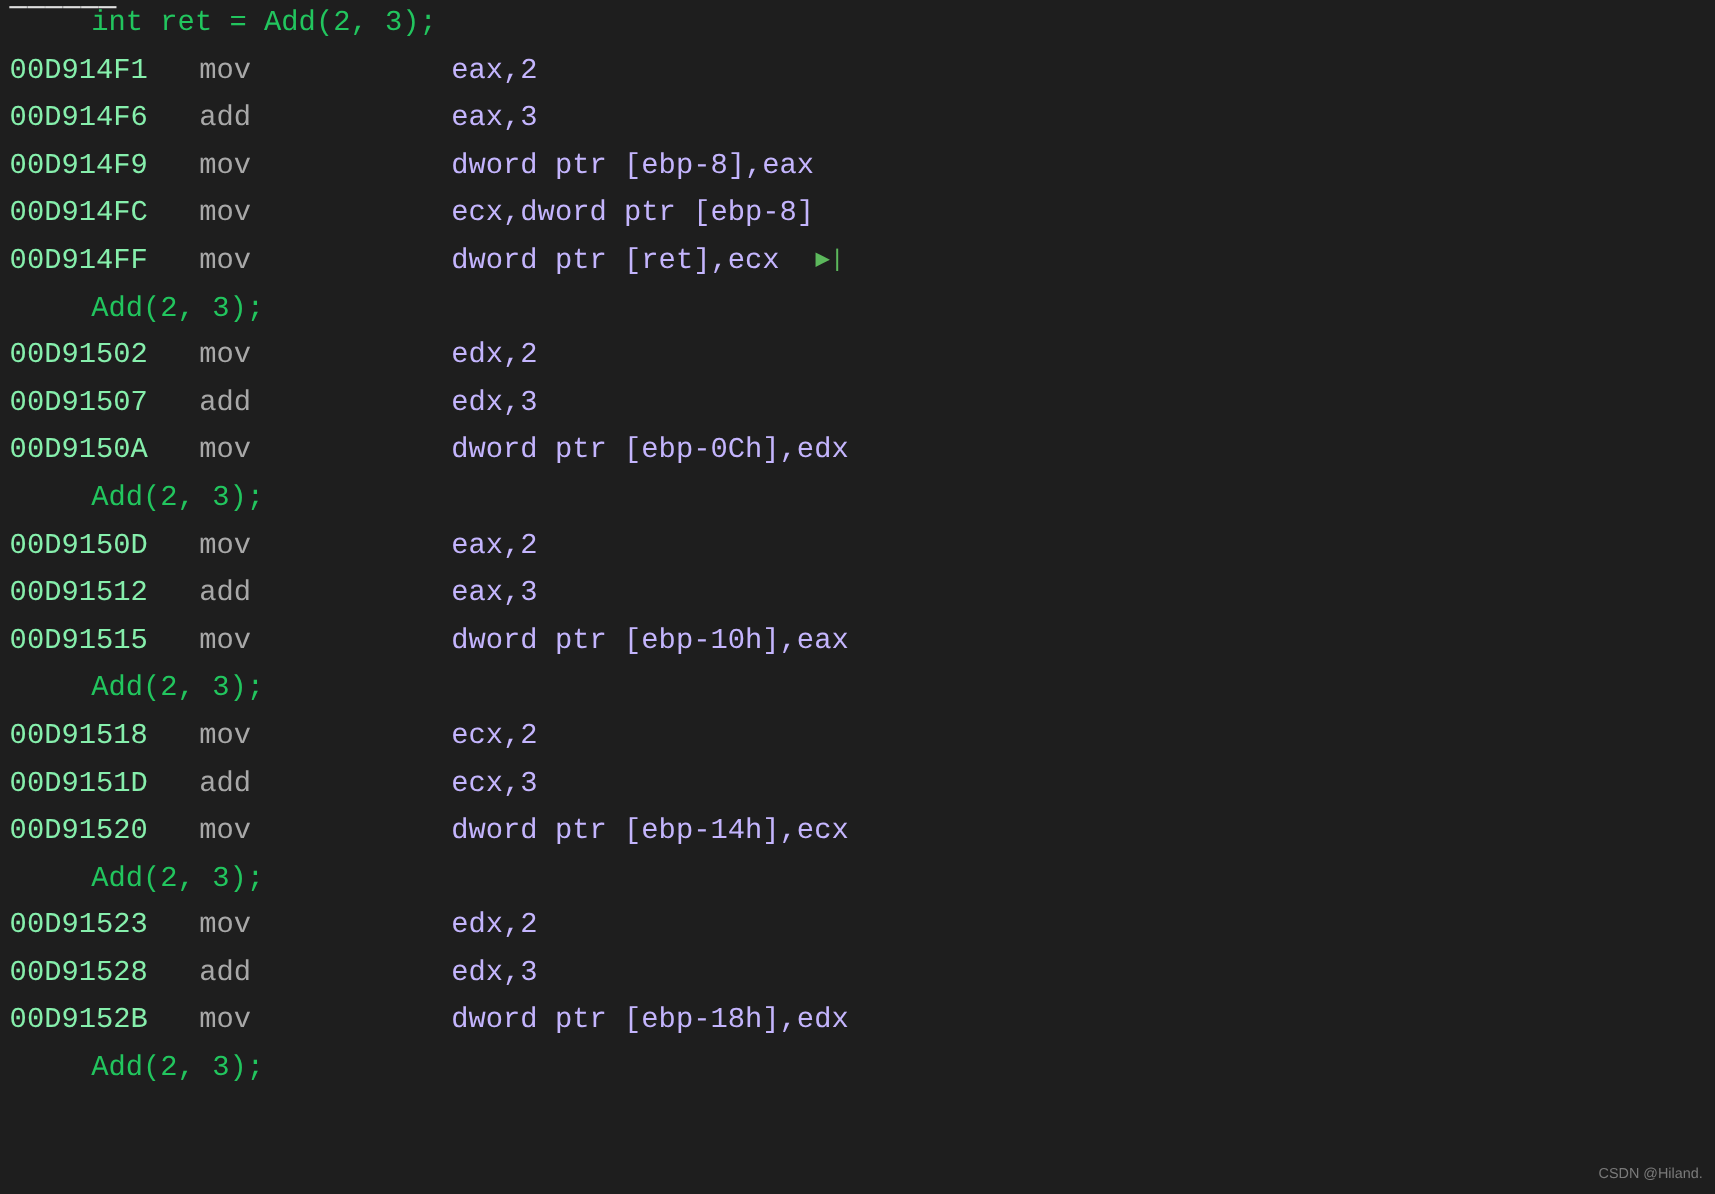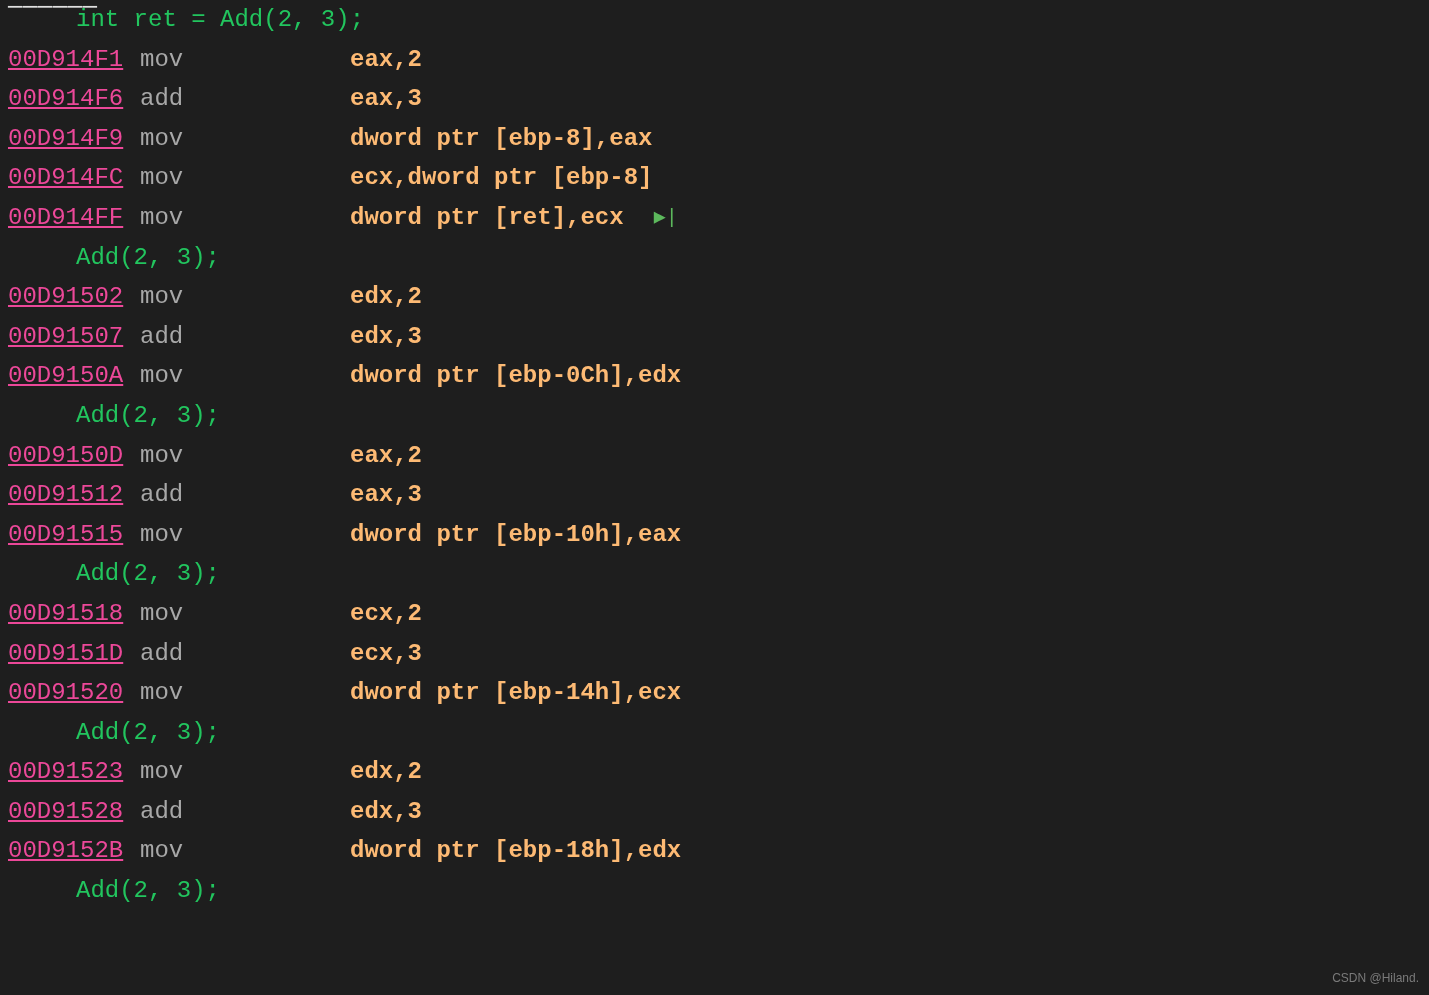--- a/index.html
+++ b/index.html
@@ -21,35 +21,34 @@
   .code-area {
     padding: 0;
     white-space: pre;
   }
   .line {
     display: flex;
     height: 39.6px;
     align-items: center;
   }
   .addr {
-    color: #ec4899;
+    color: #86efac;
     width: 140px;
     padding-left: 8px;
     flex-shrink: 0;
-    text-decoration: underline;
   }
   .mnemonic {
     color: #a8a8a8;
     width: 210px;
     flex-shrink: 0;
+    margin-left: 26px;
   }
   .operand {
-    color: #fdba74;
+    color: #c4b5fd;
     flex-shrink: 0;
-    font-weight: bold;
   }
   .src-line {
     color: #22c55e;
     padding-left: 76px;
     font-weight: 500;
   }
   .marker {
     color: #5cb85c;
     margin-left: 30px;
     font-size: 20px;

